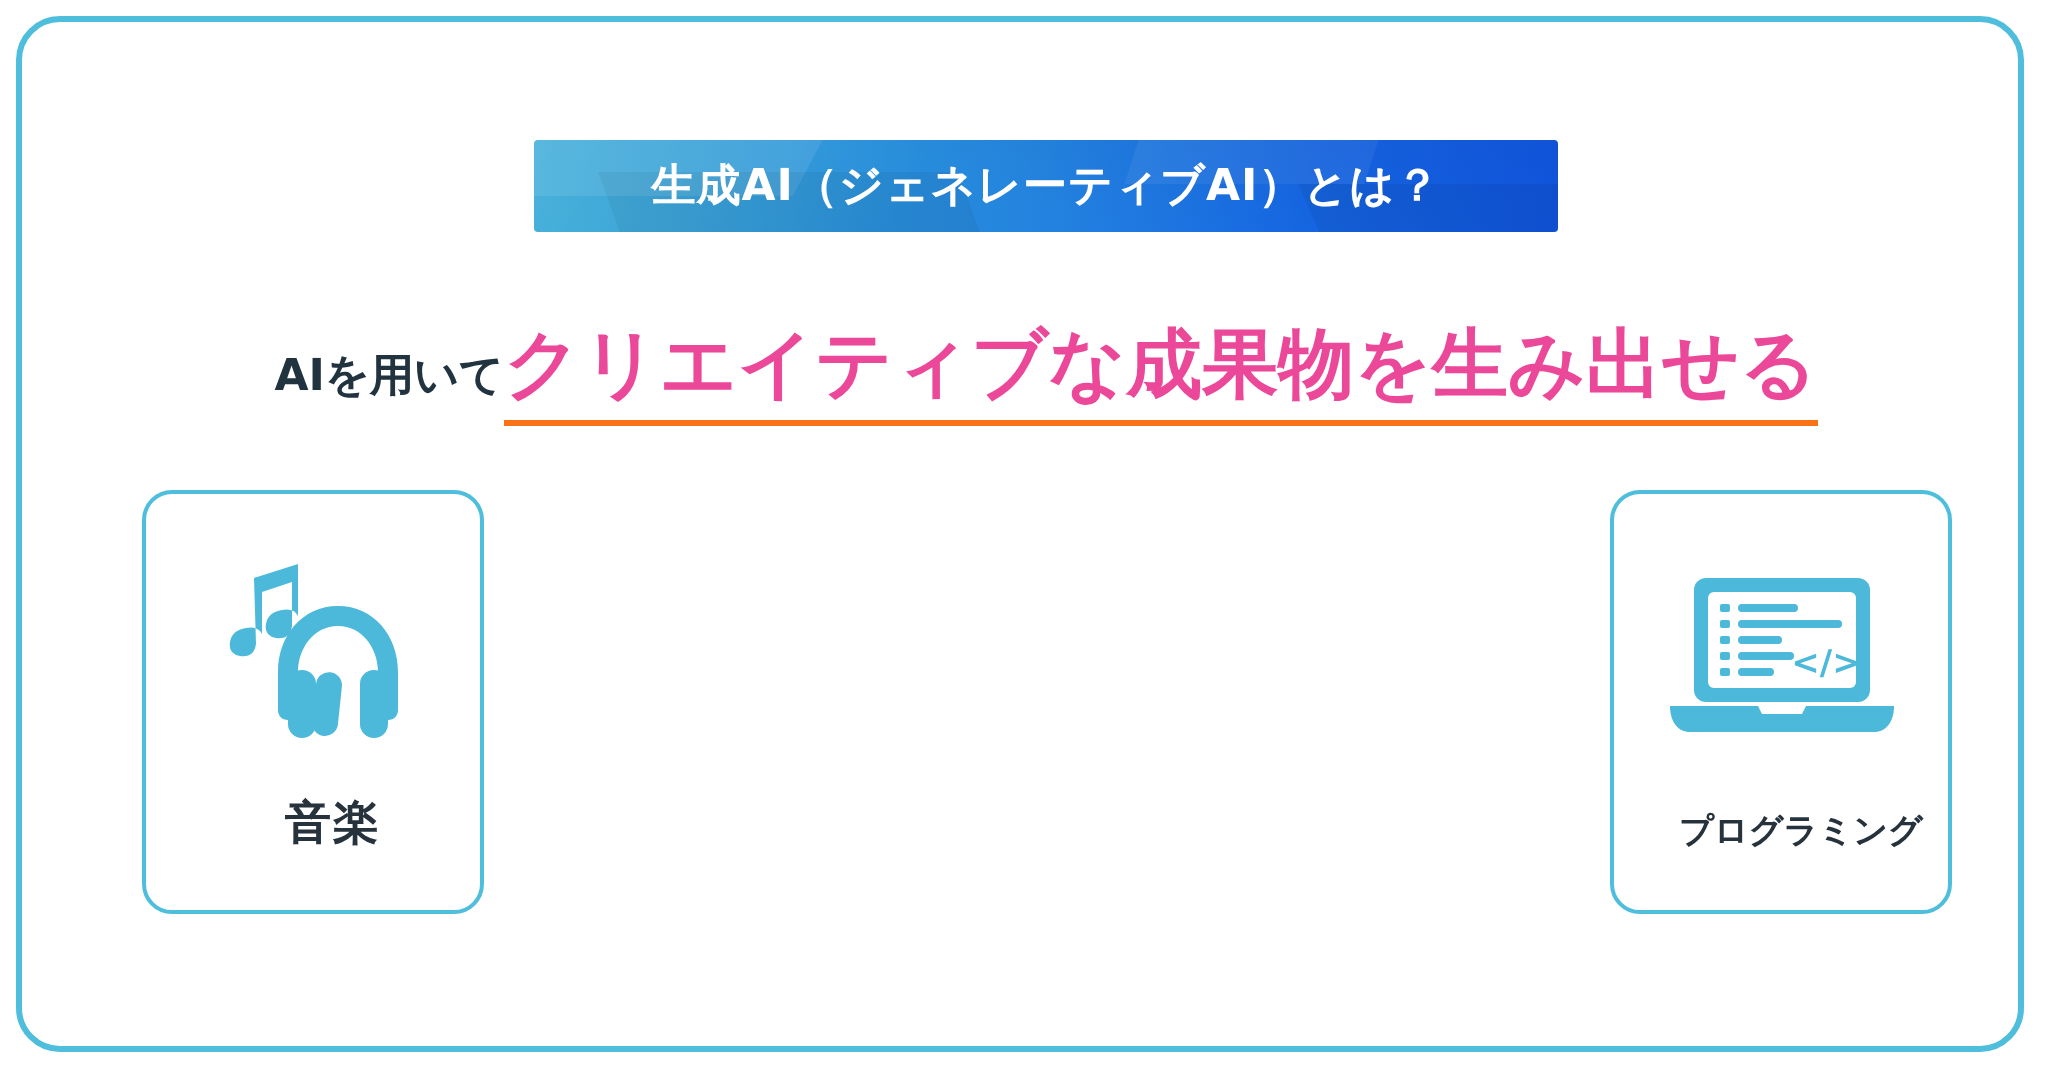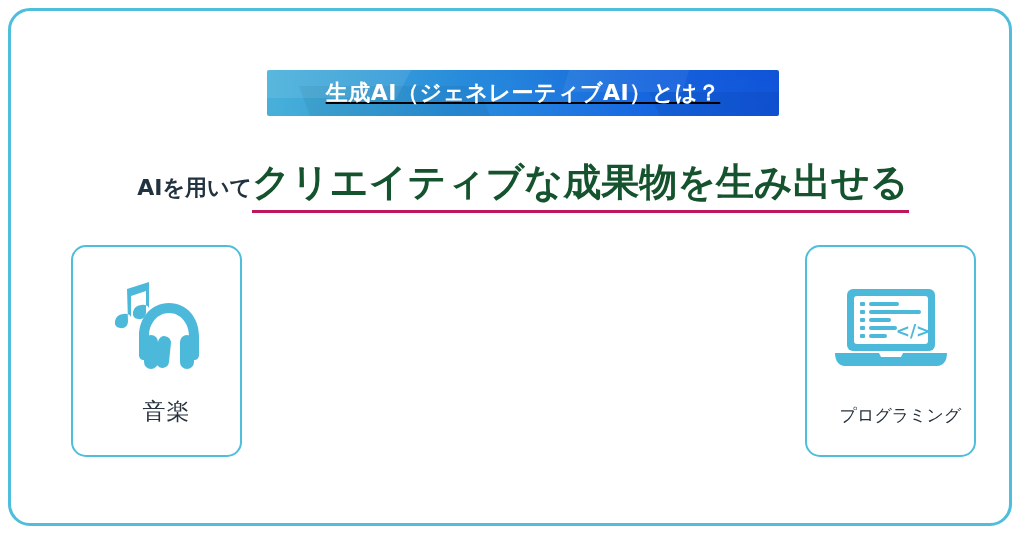--- a/index.html
+++ b/index.html
@@ -40,21 +40,20 @@
     left: 256px;
     top: 59px;
     width: 512px;
     height: 46px;
     border-radius: 2px;
     background:
       linear-gradient(115deg, rgba(255,255,255,0.10) 0%, rgba(255,255,255,0) 38%),
       linear-gradient(200deg, rgba(0,0,0,0.07) 0%, rgba(0,0,0,0) 55%),
       linear-gradient(90deg, #35A8D6 0%, #2E9BD6 18%, #2484DE 48%, #1667E6 76%, #1159E8 100%);
     overflow: hidden;
-    text-decoration: underline;
   }
   
   .facet {
     position: absolute;
     background: rgba(255,255,255,0.07);
   }
   .facet.f1 {
     left: -10px; top: -12px; width: 150px; height: 40px;
     transform: skewX(-28deg);
     background: rgba(255,255,255,0.09);
@@ -103,24 +102,24 @@
   .headline .lead {
     font-size: 22px;
     font-weight: bold;
     color: #223340;
     letter-spacing: 0px;
   }
   .headline .accent {
     position: relative;
     font-size: 38px;
     font-weight: bold;
-    color: #14532d;
+    color: #ec4899;
     letter-spacing: 0px;
     padding-bottom: 6px;
-    border-bottom: 3px solid #be185d;
+    border-bottom: 3px solid #f97316;
   }
 
   
   .cards {
     position: absolute;
     left: 60px;
     top: 234px;
     width: 905px;
     height: 212px;
     display: flex;
@@ -140,21 +139,21 @@
   .card-icon {
     flex: 1 1 auto;
     display: flex;
     align-items: center;
     justify-content: center;
     width: 100%;
     padding-top: 6px;
   }
   .card-label {
     font-size: 23px;
-    font-weight: normal;
+    font-weight: bold;
     color: #26323C;
     letter-spacing: 1px;
     padding-bottom: 28px;
     white-space: nowrap;
     margin-left: 20px;
   }
   .card-label.small {
     font-size: 17px;
     letter-spacing: 0px;
   }

